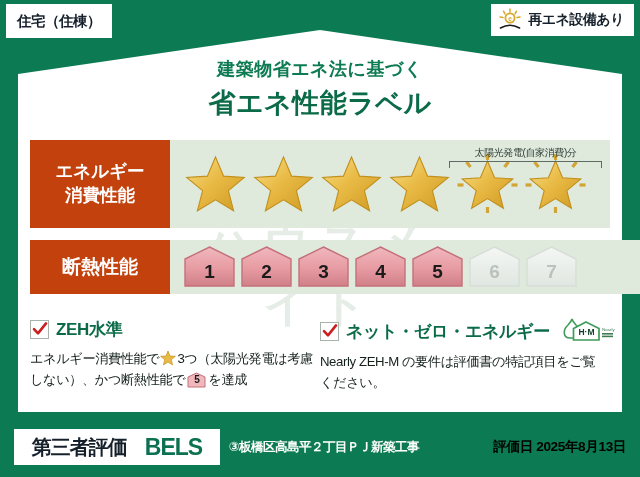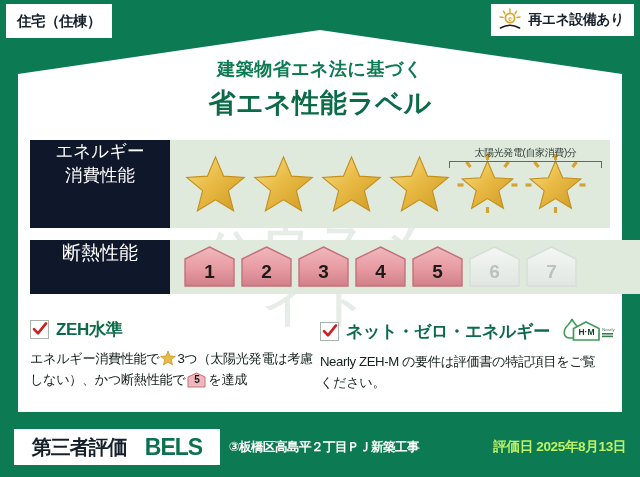--- a/index.html
+++ b/index.html
@@ -107,27 +107,28 @@
     position: absolute;
     left: 30px;
     z-index: 4;
     display: flex;
     align-items: stretch;
   }
   #energy-row { top: 140px; width: 580px; height: 88px; }
   #insul-row  { top: 240px; width: 616px; height: 54px; }
 
   .row-label {
-    background: #0f172a;
+    background: #c2410c;
     display: flex;
     flex-direction: column;
     align-items: center;
+    justify-content: center;
     flex: 0 0 auto;
     color: #ffffff;
-    font-weight: normal;
+    font-weight: bold;
   }
   #energy-row .row-label { width: 140px; font-size: 17.5px; line-height: 1.35; }
   #insul-row  .row-label { width: 140px; font-size: 19px; }
 
   .row-scale {
     flex: 1 1 auto;
     position: relative;
     background: #dfeadc;
     display: flex;
     align-items: center;
@@ -292,21 +293,21 @@
     white-space: nowrap;
     flex: 1 1 auto;
   }
   .date-block {
     margin-right: 14px;
     text-align: right;
     flex: 0 0 auto;
   }
   .date-line {
     font-size: 13.6px;
-    color: #bef264;
+    color: #000000;
     font-weight: bold;
     letter-spacing: -0.4px;
     white-space: nowrap;
     padding-left: 46px;
   }
   .id-line {
     font-size: 8.6px;
     color: #e2efe8;
     letter-spacing: -0.1px;
     margin-top: 1px;

